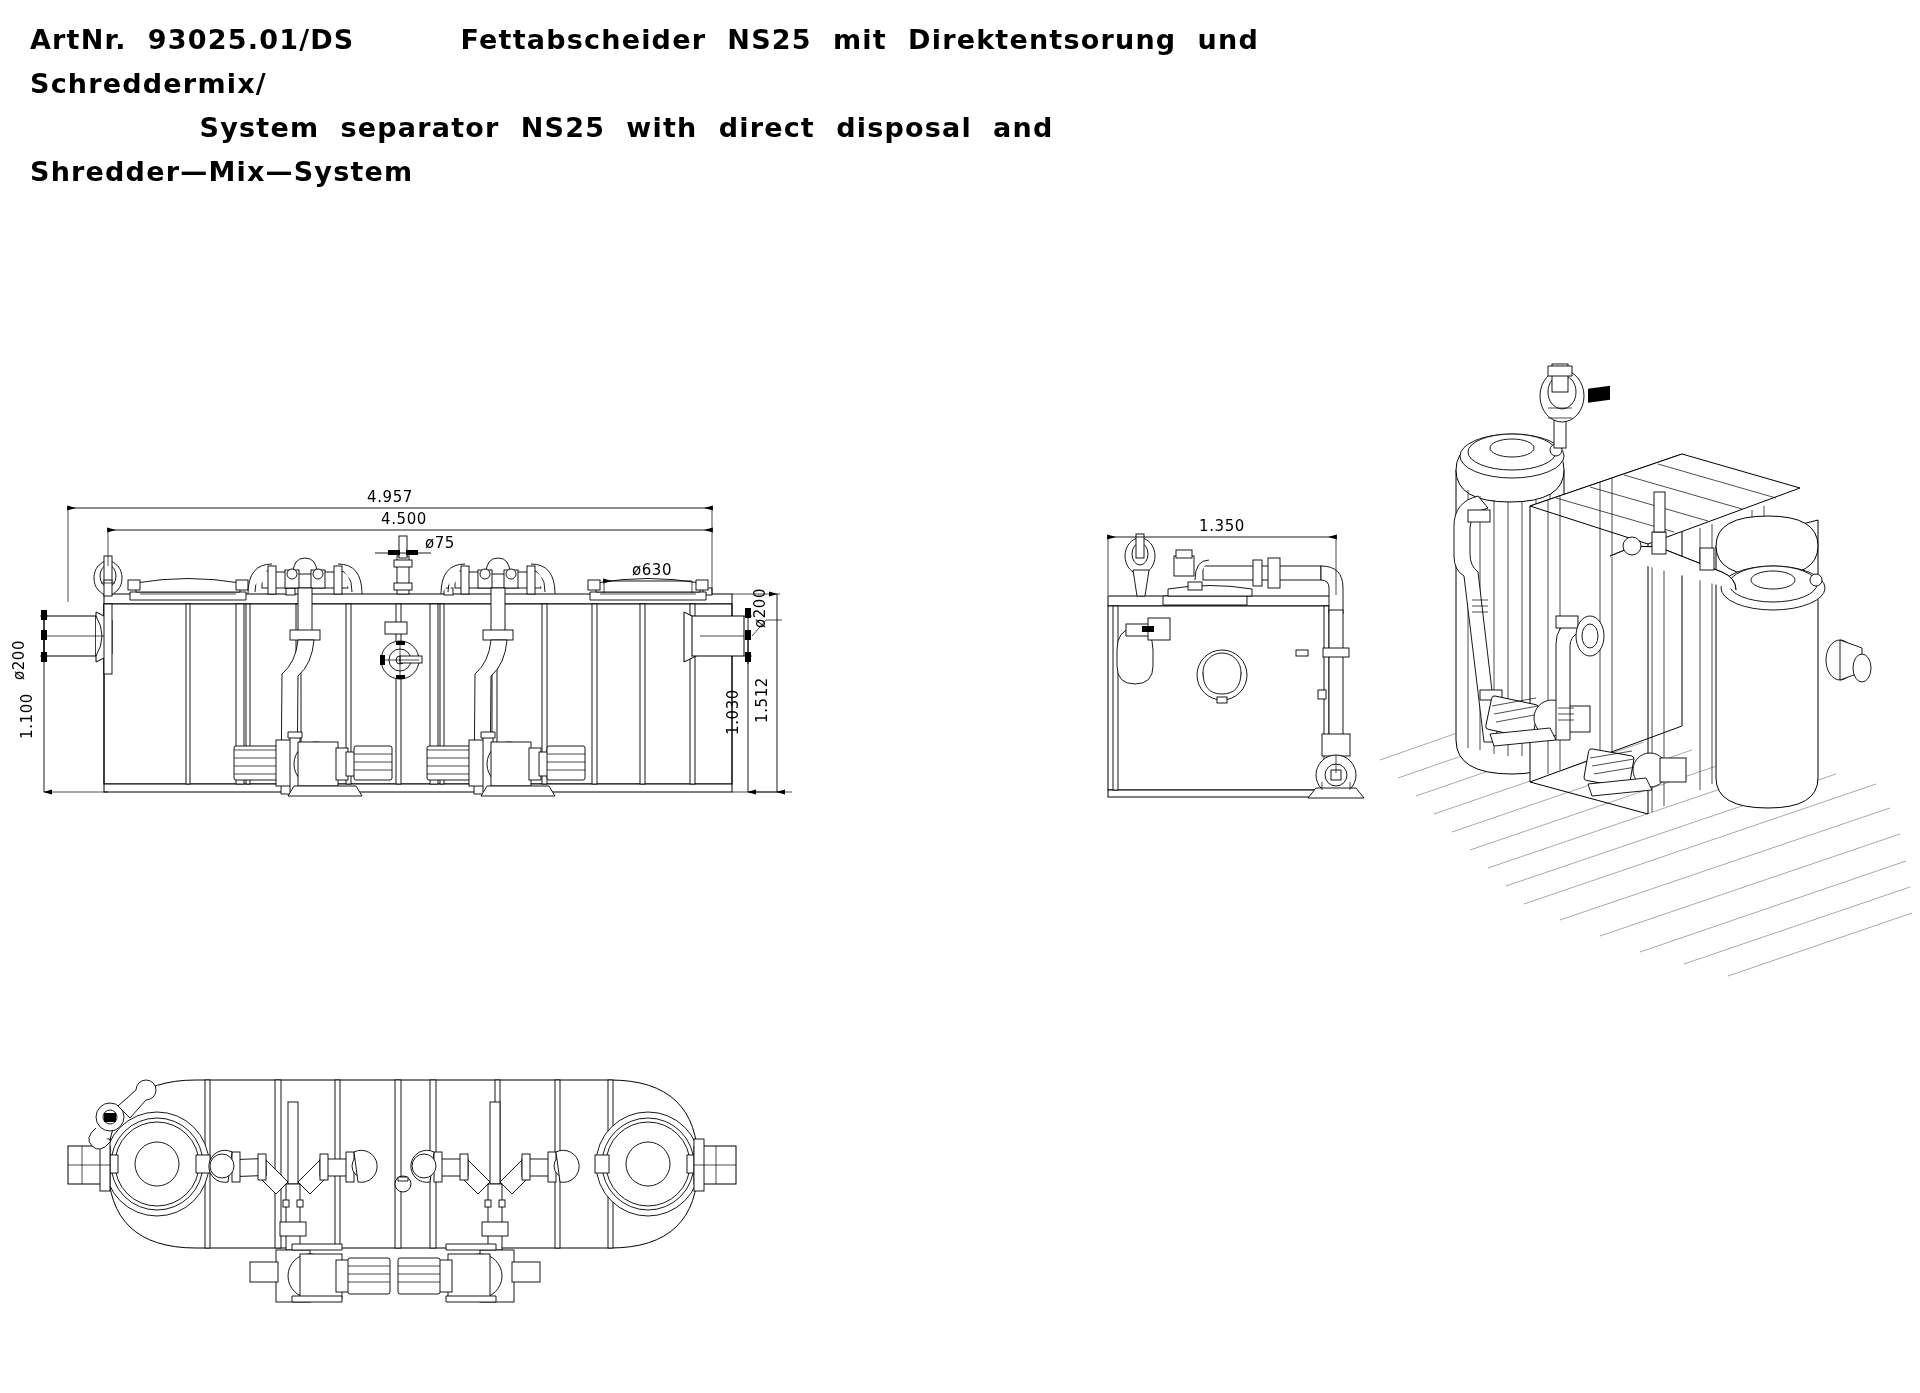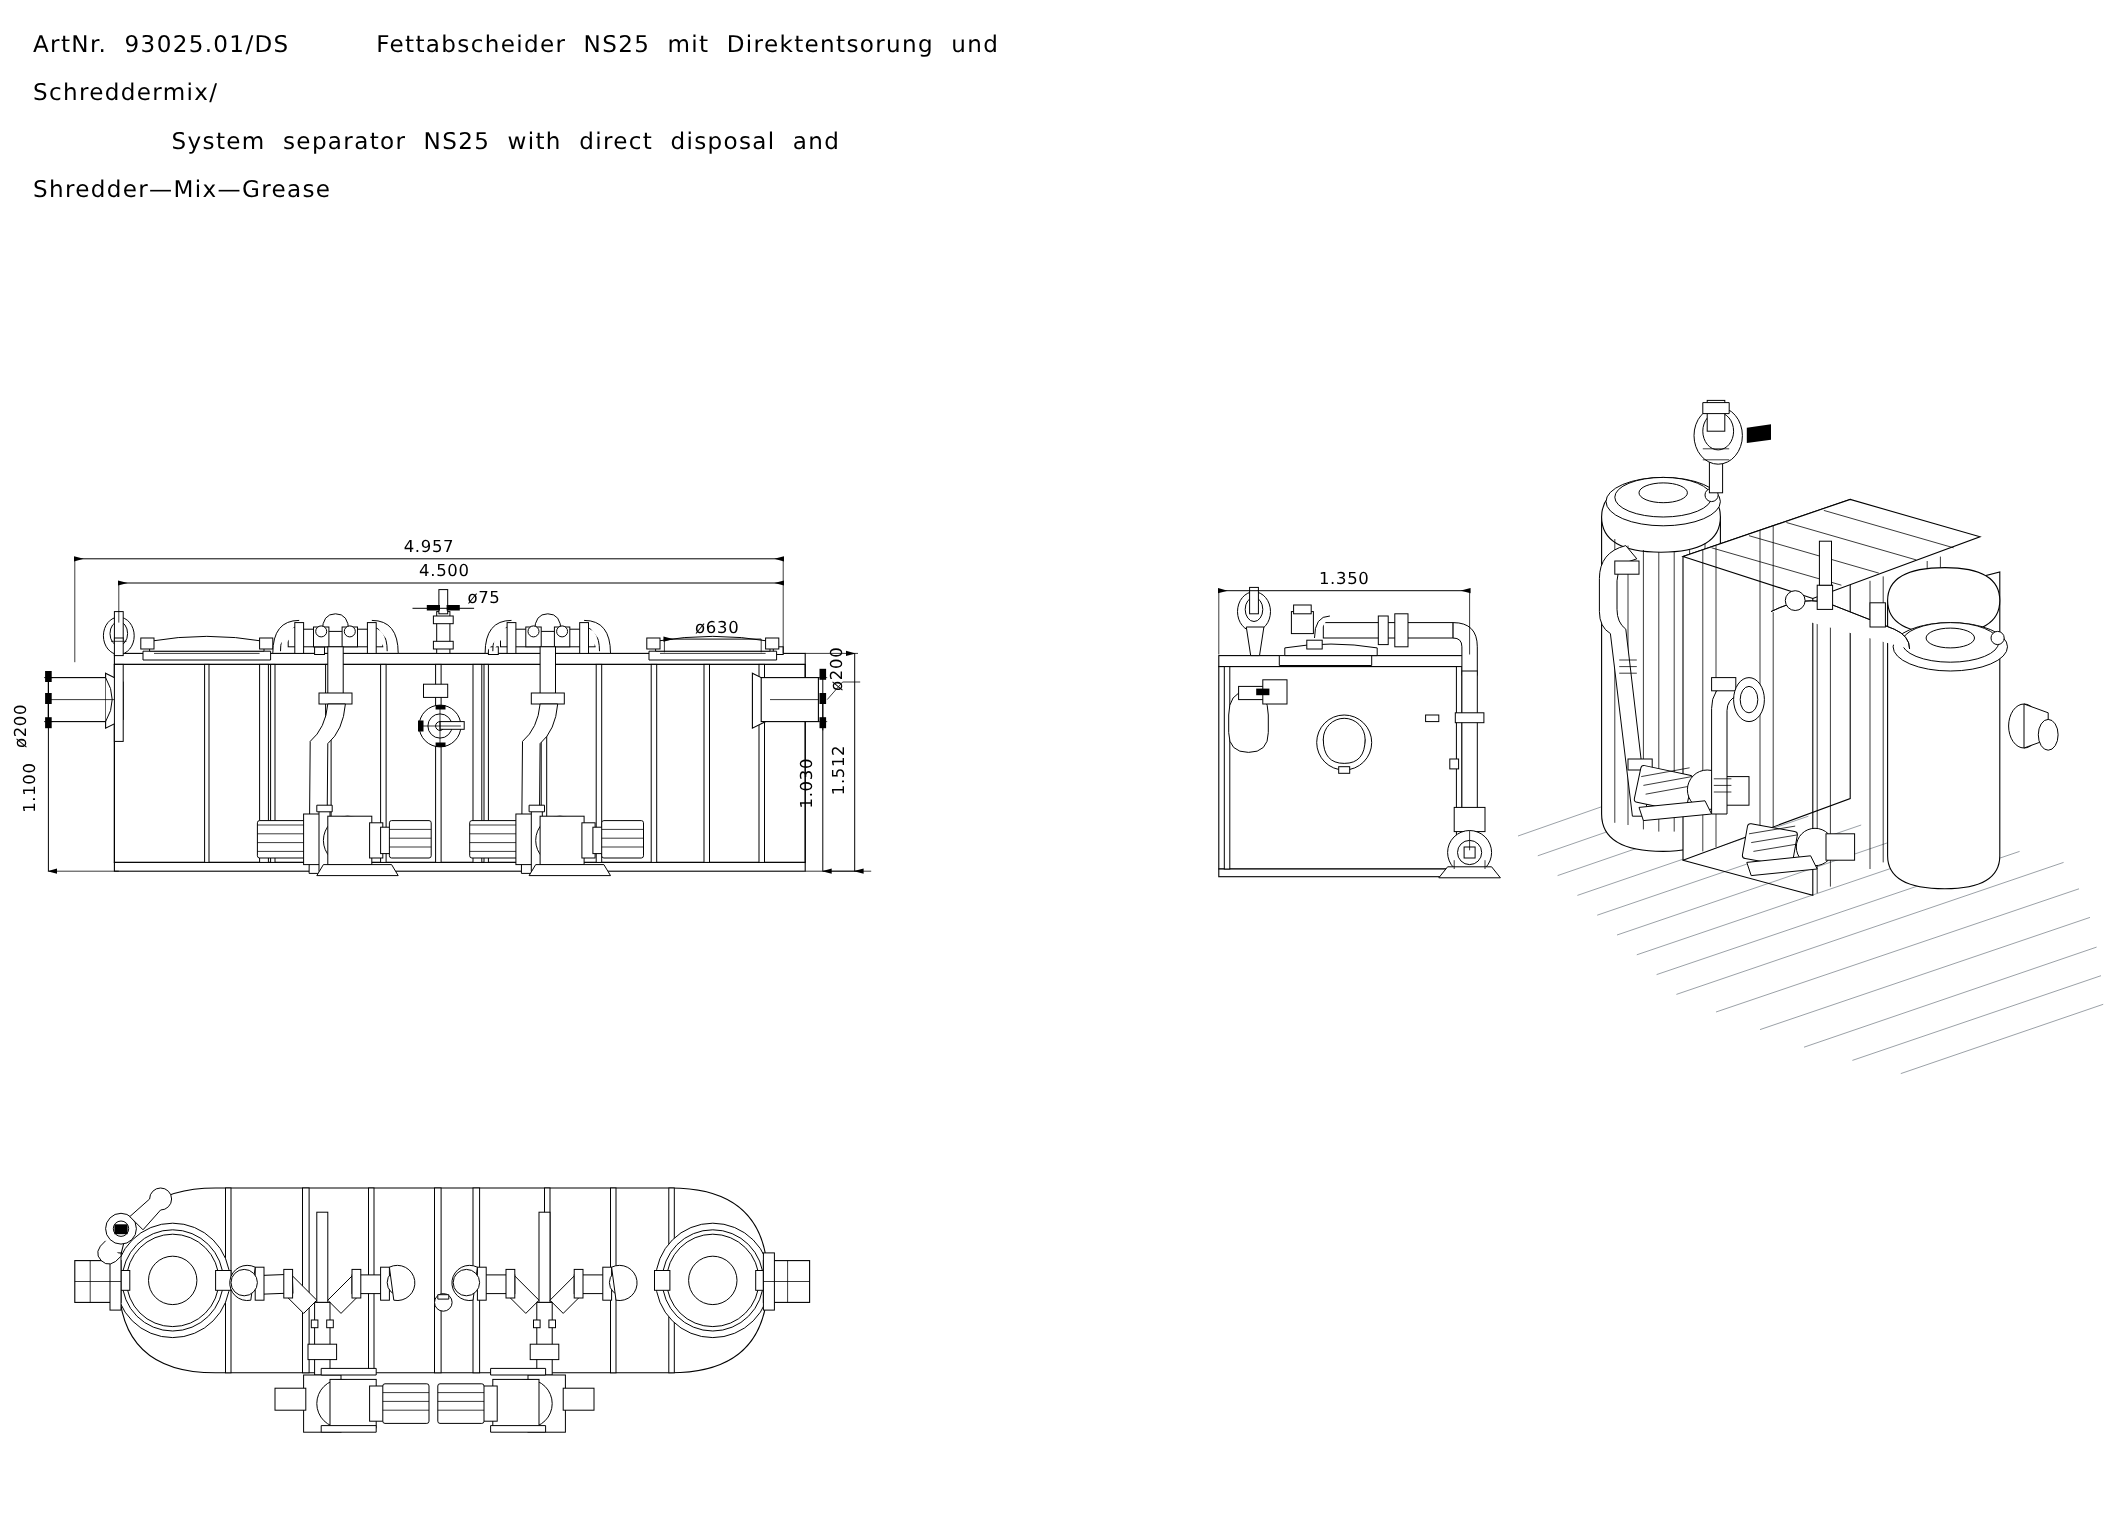--- a/index.html
+++ b/index.html
@@ -1,37 +1,37 @@
 <!DOCTYPE html>
 <html><head>
 <meta charset="utf-8">
 <style>
   html,body{margin:0;padding:0;background:#ffffff;}
   body{width:1920px;height:1393px;position:relative;overflow:hidden;
        font-family:"DejaVu Sans",sans-serif;color:#000;}
   #titleblock{position:absolute;left:0;top:0;width:1560px;padding:18px 0 0 30px;}
-  .tline{font-size:21px;letter-spacing:1.2px;line-height:44px;white-space:pre;font-weight:400;}
+  .tline{font-size:27px;letter-spacing:1.2px;line-height:44px;white-space:pre;font-weight:700;}
   .dim{font-size:15px;letter-spacing:.6px;fill:#000;font-family:"DejaVu Sans",sans-serif;}
   svg{position:absolute;left:0;top:0;overflow:visible;}
   .ln{stroke:#000;fill:none;stroke-width:1;}
   .thin{stroke:#000;fill:none;stroke-width:0.9;}
   .hair{stroke:#000;fill:none;stroke-width:0.7;}
   .fillw{fill:#fff;stroke:#000;stroke-width:1;}
   .fillw2{fill:#fff;stroke:#000;stroke-width:0.9;}
   .blk{fill:#000;stroke:none;}
   .hatch{stroke:#9aa0a6;stroke-width:0.9;fill:none;}
 </style>
 </head>
 <body>
 
 <div id="titleblock">
   <div class="tline">ArtNr.  93025.01/DS          Fettabscheider  NS25  mit  Direktentsorung  und</div>
   <div class="tline">Schreddermix/</div>
   <div class="tline">                System  separator  NS25  with  direct  disposal  and</div>
-  <div class="tline">Shredder—Mix—Grease</div>
+  <div class="tline">Shredder—Mix—System</div>
 </div>
 
 <svg id="canvas" width="1920" height="1393" viewBox="0 0 1920 1393">
 
   <defs>
 
     <marker id="ah" markerWidth="10" markerHeight="8" refX="9" refY="4" orient="auto">
       <path d="M0,4 L10,1.3 L10,6.7 Z" fill="#000"></path>
     </marker>
     <marker id="ahr" markerWidth="10" markerHeight="8" refX="1" refY="4" orient="auto">

